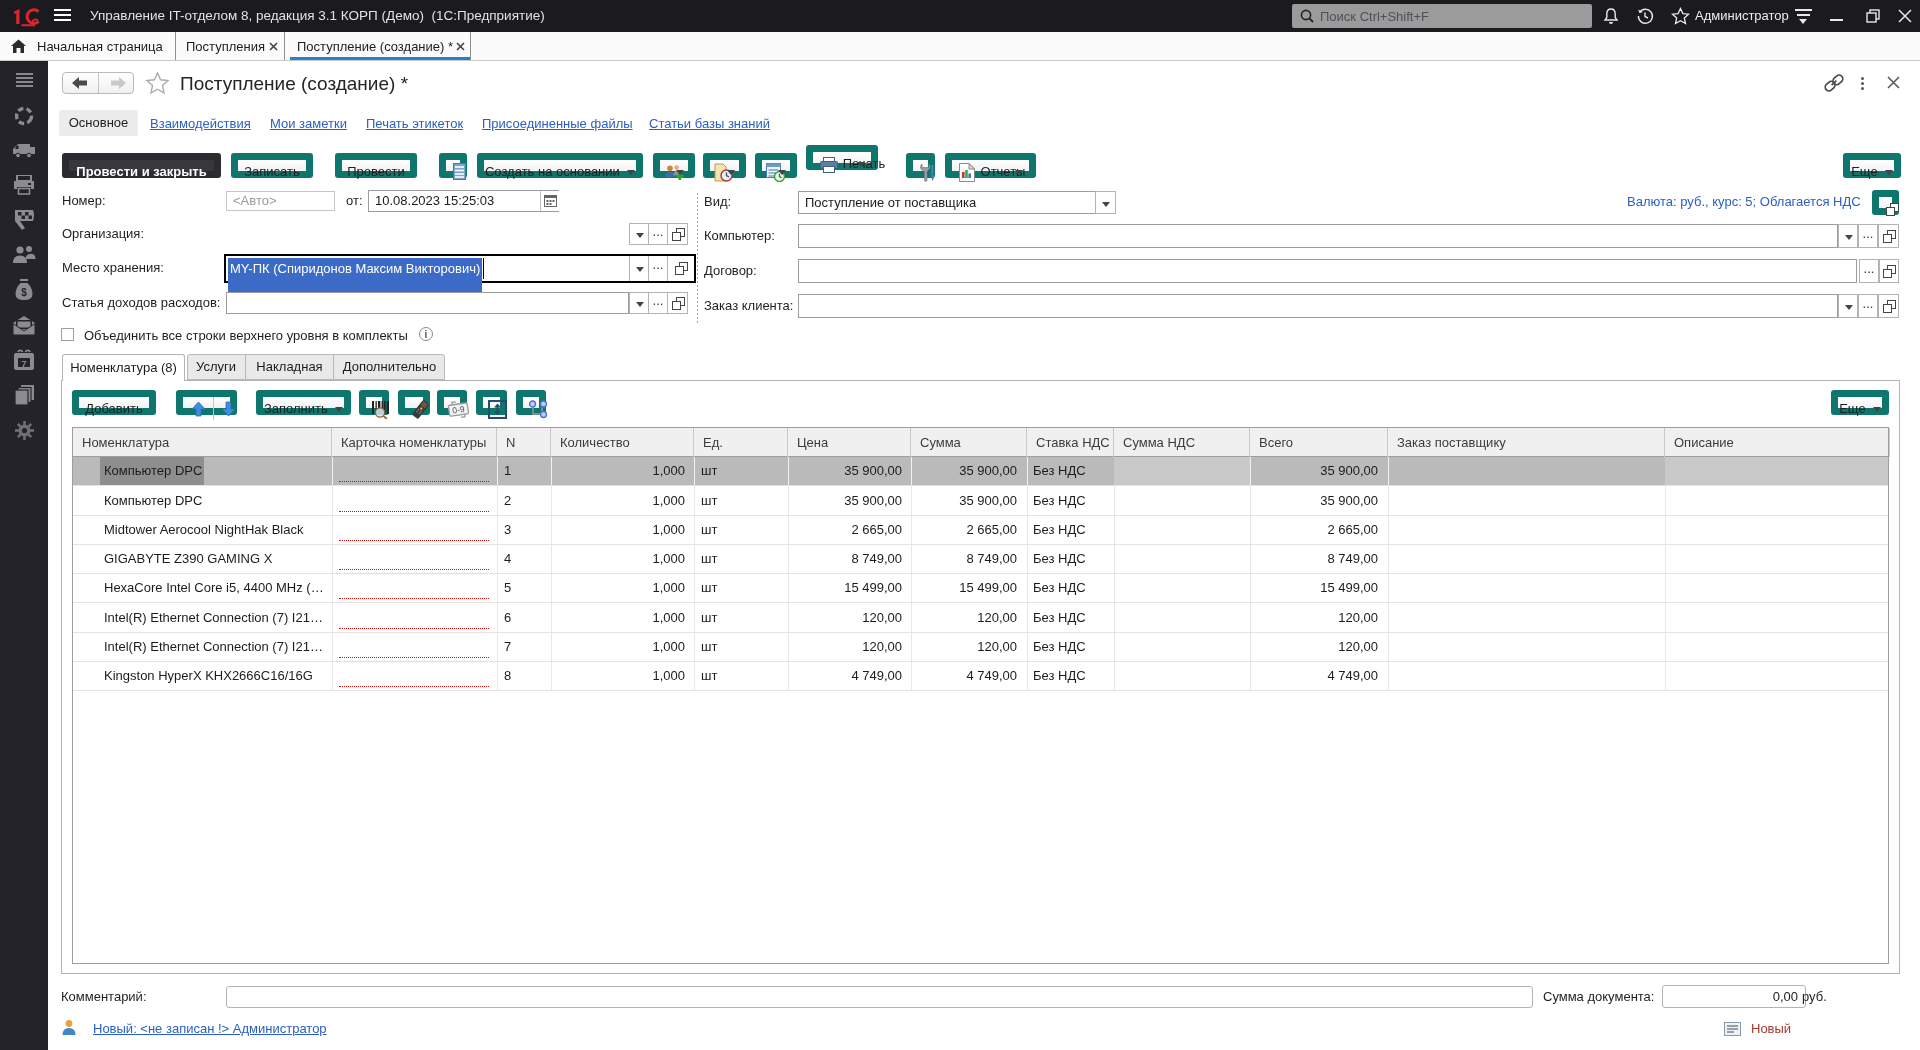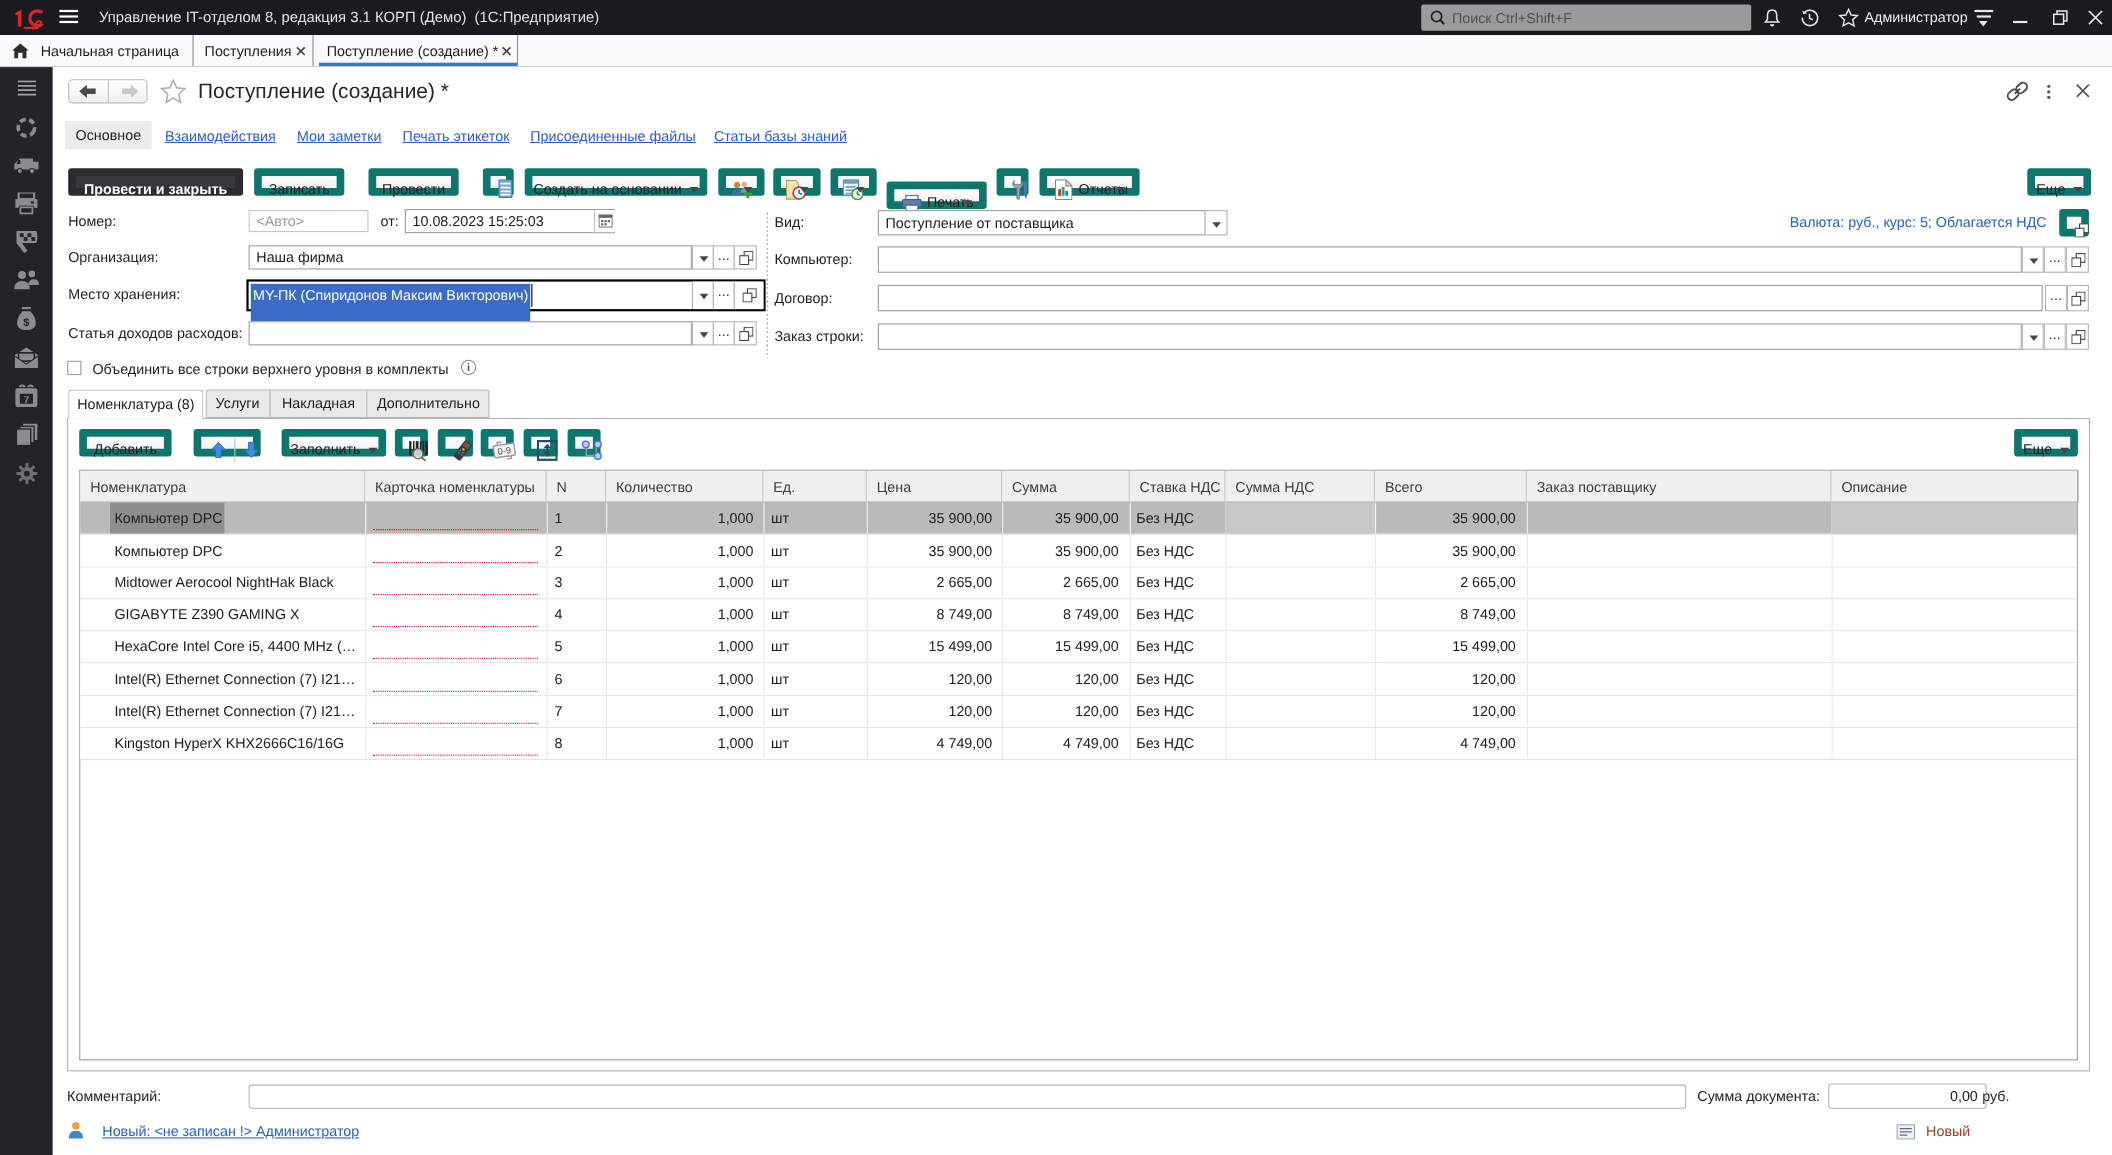--- a/index.html
+++ b/index.html
@@ -251,21 +251,21 @@
       <g stroke="#6d9dc4" stroke-width="1.4">
           <line x1="2.5" y1="7" x2="12" y2="7"></line>
           <line x1="2.5" y1="10" x2="12" y2="10"></line>
           <line x1="2.5" y1="13" x2="8" y2="13"></line>
         </g>
       <circle cx="13.5" cy="13.5" r="5" fill="#eaf5ea" stroke="#3f9e3f" stroke-width="1.4"></circle>
       <path d="M13.5 10.8 L13.5 13.5 L15.6 14.7" stroke="#2d7c2d" stroke-width="1.3" fill="none"></path>
     </svg>
     <span class="caret abs" style="right:4px;top:10px"></span>
   </div>
-  <div class="btn" style="left:758px;top:104px;width:91px;height:25px">
+  <div class="btn" style="left:758px;top:84px;width:72px;height:25px">
     <svg class="abs" style="left:7px;top:5px" width="18" height="16" viewBox="0 0 18 16">
       <rect x="3.5" y="0.5" width="11" height="4" fill="#fff" stroke="#3d6288"></rect>
       <rect x="0.5" y="4.5" width="17" height="7" rx="1" fill="#5b7fa6" stroke="#3d6288"></rect>
       <rect x="3.5" y="9.5" width="11" height="6" fill="#fff" stroke="#3d6288"></rect>
     </svg>
     <div class="abs" style="left:29px;top:0;width:44px;height:23px;line-height:23px">Печать</div>
       <span class="caret abs" style="right:6px;top:10px"></span>
   </div>
   <div class="btn" style="left:858px;top:92px;width:29px;height:25px">
     <svg class="abs" style="left:6px;top:3px" width="17" height="19" viewBox="0 0 17 19">
@@ -299,21 +299,20 @@
             <rect x="2.5" y="6" width="2" height="2"></rect>
             <rect x="5.5" y="6" width="2" height="2"></rect>
             <rect x="8.5" y="6" width="2" height="2"></rect>
             <rect x="2.5" y="9" width="2" height="2"></rect>
             <rect x="5.5" y="9" width="2" height="2"></rect>
           </g>
       </svg>
     </div>
   </div>
   <div class="lbl" style="left:14px;top:165px">Организация:</div>
-  <div class="inp" style="left:178px;top:162px;width:403px;height:22px;border-color:#9d9d9d;line-height:20px;padding-left:6px">Наша фирма</div>
   <div class="fbtn" style="left:581px;top:162px;width:20px;height:22px">
       <span class="caret abs" style="left:6px;top:9px"></span>
     </div>
   <div class="fbtn" style="left:600px;top:162px;width:20px;height:22px;line-height:16px;text-align:center;color:#333">...</div>
   <div class="fbtn" style="left:619px;top:162px;width:21px;height:22px">
     <svg class="abs" style="left:4px;top:4px" width="13" height="13" viewBox="0 0 13 13">
         <rect x="4.5" y="0.5" width="8" height="8" fill="#fff" stroke="#444"></rect>
         <rect x="0.5" y="4.5" width="8" height="8" fill="#fff" stroke="#444"></rect>
       </svg>
   </div>
@@ -376,21 +375,21 @@
   </div>
   <div class="lbl" style="left:656px;top:202px">Договор:</div>
   <div class="inp" style="left:750px;top:198px;width:1059px;height:24px;border-color:#9d9d9d"></div>
   <div class="fbtn" style="left:1811px;top:198px;width:20px;height:24px;line-height:18px;text-align:center;color:#333">...</div>
   <div class="fbtn" style="left:1831px;top:198px;width:20px;height:24px">
     <svg class="abs" style="left:3px;top:5px" width="13" height="13" viewBox="0 0 13 13">
         <rect x="4.5" y="0.5" width="8" height="8" fill="#fff" stroke="#444"></rect>
         <rect x="0.5" y="4.5" width="8" height="8" fill="#fff" stroke="#444"></rect>
       </svg>
   </div>
-  <div class="lbl" style="left:656px;top:237px">Заказ строки:</div>
+  <div class="lbl" style="left:656px;top:237px">Заказ клиента:</div>
   <div class="inp" style="left:750px;top:233px;width:1040px;height:24px;border-color:#9d9d9d"></div>
   <div class="fbtn" style="left:1790px;top:233px;width:20px;height:24px">
       <span class="caret abs" style="left:6px;top:10px"></span>
     </div>
   <div class="fbtn" style="left:1810px;top:233px;width:20px;height:24px;line-height:18px;text-align:center;color:#333">...</div>
   <div class="fbtn" style="left:1830px;top:233px;width:21px;height:24px">
     <svg class="abs" style="left:4px;top:5px" width="13" height="13" viewBox="0 0 13 13">
         <rect x="4.5" y="0.5" width="8" height="8" fill="#fff" stroke="#444"></rect>
         <rect x="0.5" y="4.5" width="8" height="8" fill="#fff" stroke="#444"></rect>
       </svg>

